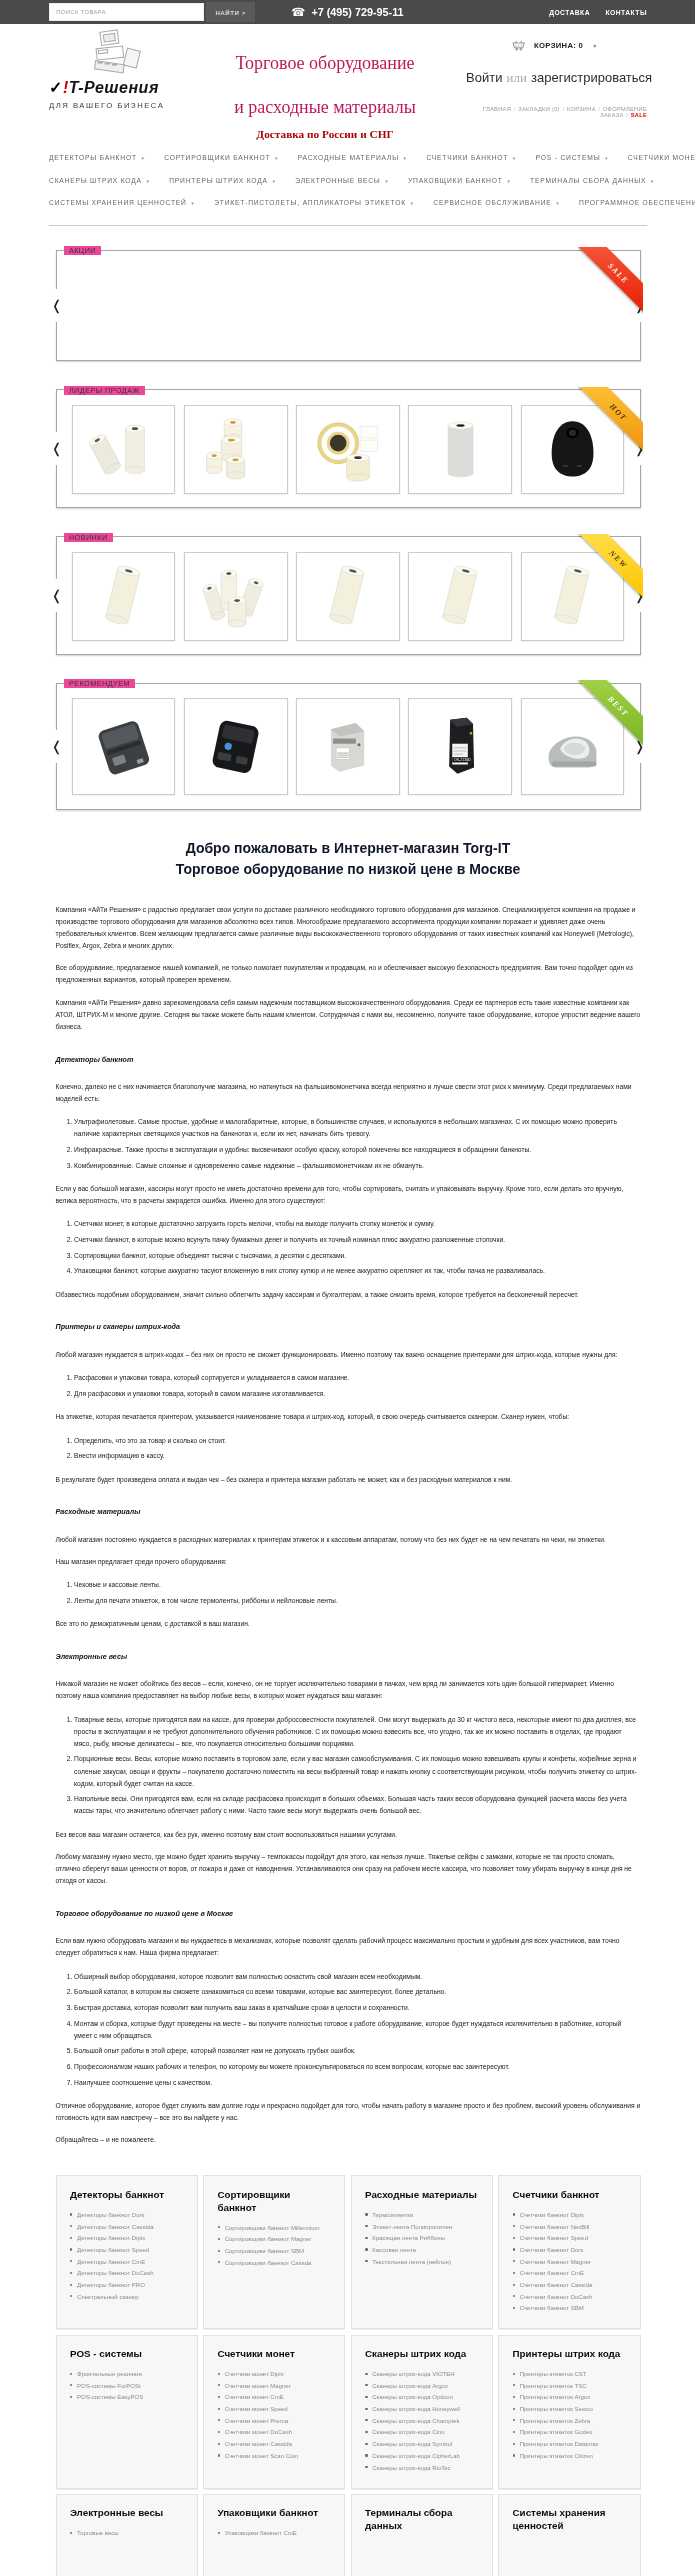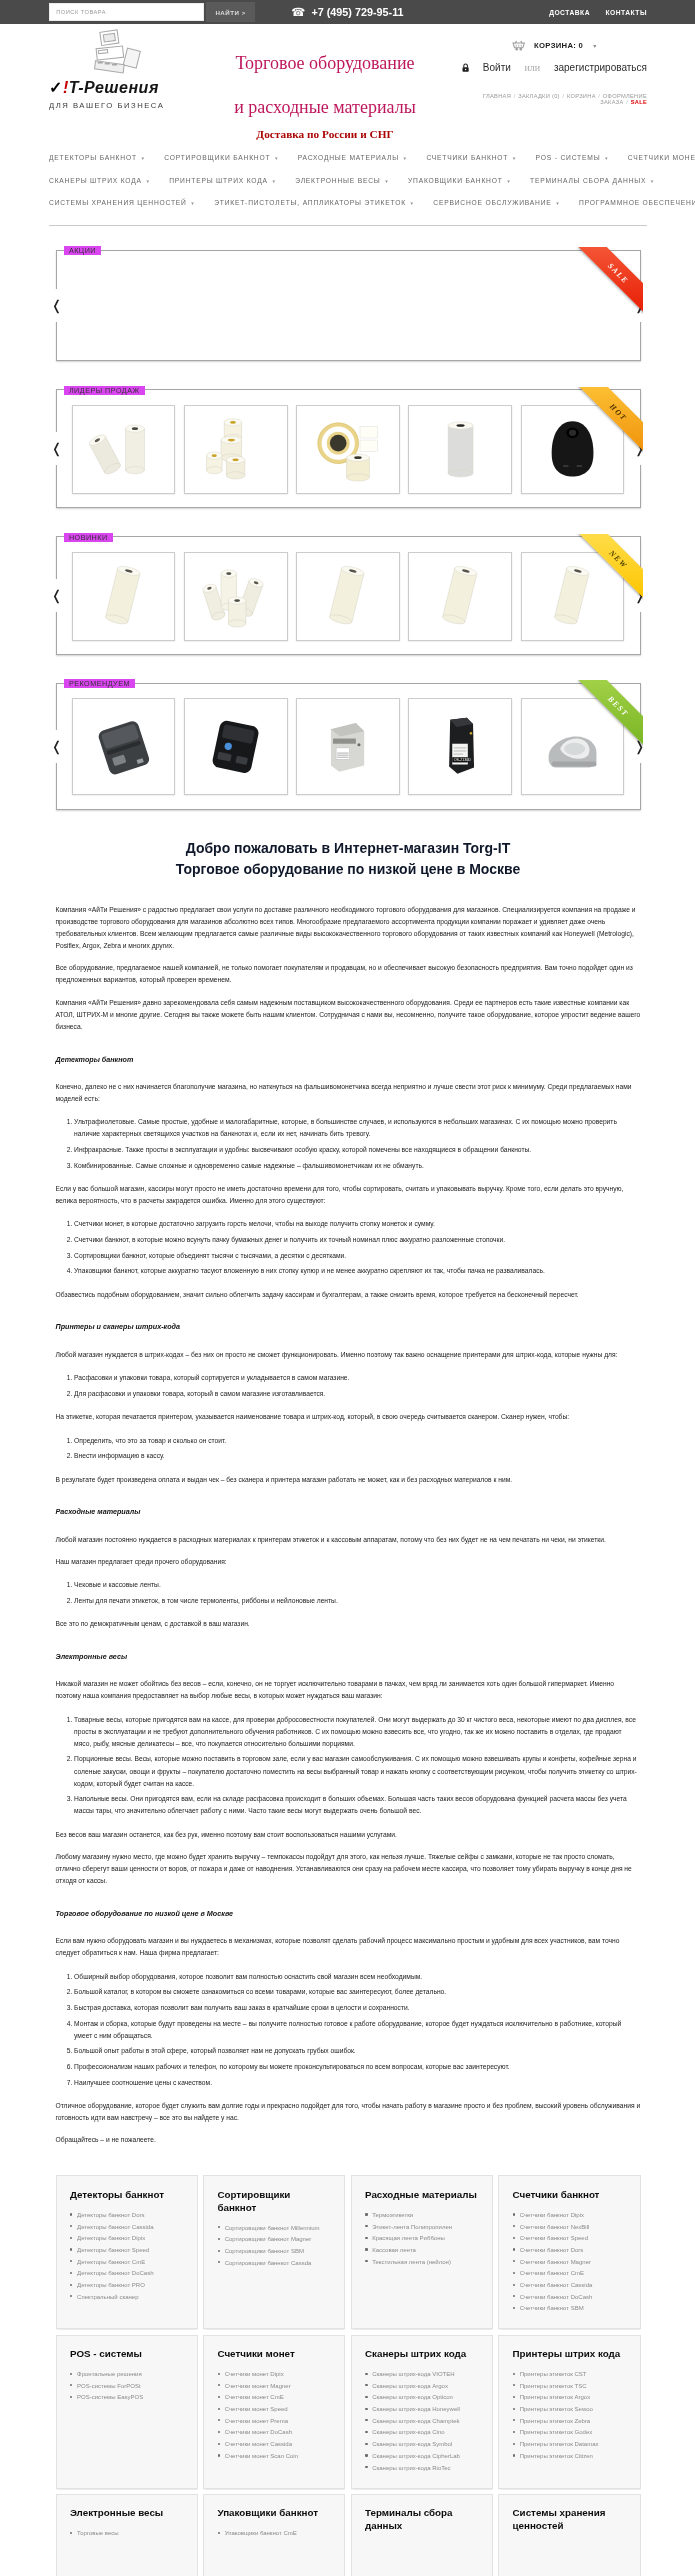--- a/index.html
+++ b/index.html
@@ -25,38 +25,38 @@
   .logo-row .check { color:#000; font-style:normal; }
   .logo-row .excl { color:#c40000; }
   .logo-sub { font-size:7.7px; color:#3a3a3a; letter-spacing:1.5px; margin-top:4.1px; }
   .slogan { flex:1; text-align:center; font-family:"Liberation Serif", serif; margin-top:3.1px; }
   .slogan-main { font-size:18px; font-weight:normal; color:#be185d; line-height:1.45;margin-top:18px; }
   .slogan-sub { font-size:11.3px; font-weight:bold; color:#ab0404; margin-top:7.2px; }
   .header-right { width:185px; padding-top:11.3px; }
   .cart-row { display:flex; align-items:center; gap:9px; justify-content:center; cursor:pointer; }
   .cart-label { font-size:7.7px; font-weight:bold; color:#1c1c1c; letter-spacing:0.3px; }
   .cart-caret { color:#888; font-size:5.2px; }
-  .login-row { display:flex; align-items:center; gap:4.1px; margin-top:11px; justify-content:space-between; font-size:10px; }
+  .login-row { display:flex; align-items:center; gap:4.1px; margin-top:19px; justify-content:flex-start; font-size:13px; }
   .login-row .lnk { color:#2e2e2e; cursor:pointer; }
   .login-row .or { color:#aaa;font-family:Liberation Serif, serif; }
   .breadcrumbs { margin-top:20.6px; font-size:5.7px; color:#999; text-align:right; letter-spacing:0.3px; }
   .breadcrumbs a { color:#999; cursor:pointer; }
   .breadcrumbs .sep { margin:0 2.6px; color:#bbb; }
   .breadcrumbs a.sale-link { color:#e00000; font-weight:bold; }
 
   
   nav { width:598px; margin:14.4px auto 0; border-bottom:0.5px solid #c9c9c9; padding-bottom:3.1px; }
   .nav-row { display:flex; gap:18.5px; margin-bottom:15.5px; flex-wrap:nowrap; }
   .nav-item { font-size:6.7px; color:#666; letter-spacing:0.8px; cursor:pointer; display:flex; gap:3.6px; align-items:baseline; white-space:nowrap; }
   .nav-item .caret { color:#999; font-size:4.6px; }
 
   
   .boxes { width:585px; margin:24px auto 0; }
   .box { position:relative; border:0.5px solid #a6a6a6; margin:0 0 28px; padding:14.4px 15.5px 13.4px; box-shadow:0 1px 1.5px rgba(0,0,0,.18); background:#fff; }
-  .box-legend { position:absolute; top:-4.6px; left:7.2px; background:#d946ef; padding:0 5.2px; font-size:7.2px; color:#333; letter-spacing:0.5px; }
+  .box-legend { position:absolute; top:-4.6px; left:7.2px; background:#ec4899; padding:0 5.2px; font-size:7.2px; color:#333; letter-spacing:0.5px; }
   .c-arrow { position:absolute; top:50%; width:13.4px; height:33px; margin-top:-16.5px; background:#fff; display:flex; align-items:center; justify-content:center; font-size:13.4px; color:#222; cursor:pointer; z-index:3; }
   .c-arrow.left { left:-6.7px; } .c-arrow.right { right:-6.7px; }
   .ribbon { position:absolute; top:-3.6px; right:-3.6px; width:67px; height:67px; overflow:hidden; pointer-events:none; z-index:4; }
   .ribbon span { position:absolute; top:15.5px; right:-21.6px; transform:rotate(45deg); width:93px; text-align:center; padding:5.7px 0; font-size:7.7px; font-weight:bold; font-style:italic; letter-spacing:1.5px; box-shadow:0 1px 2.6px rgba(0,0,0,.35); color:#fff; font-family:"Liberation Serif",serif; }
   .ribbon.sale span { background:linear-gradient(135deg,#f6603f,#e81e05); }
   .ribbon.hot  span { background:linear-gradient(135deg,#ffc93c,#f0930b); color:#4f3200; }
   .ribbon.new  span { background:linear-gradient(135deg,#ffe259,#fec500); color:#4f4200; }
   .ribbon.best span { background:linear-gradient(135deg,#a9d64d,#79b524); }
   .cards { display:flex; gap:8.8px; }
   .box.empty .cards { min-height:82px; }

